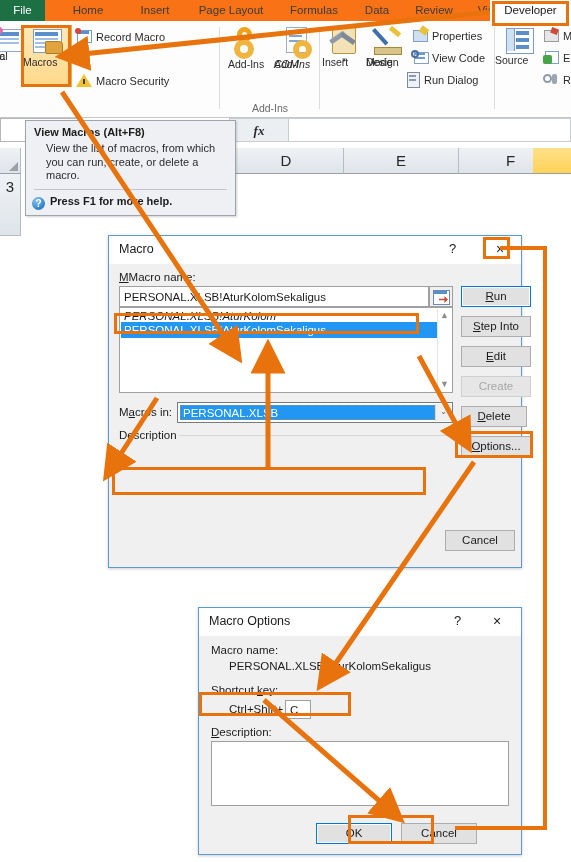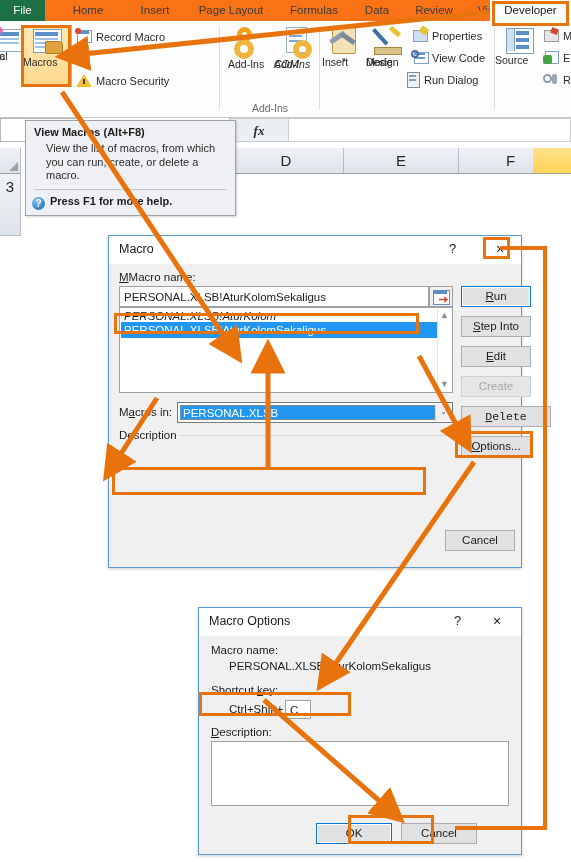--- a/index.html
+++ b/index.html
@@ -300,21 +300,21 @@
   </div>
 
   <div class="lbl" style="left:10px;top:193px;">Description</div>
   <div class="fieldset-line" style="left:70px;top:199px;width:274px;"></div>
   <div class="descpane" style="left:10px;top:206px;width:334px;height:80px;"></div>
 
   <div class="btn def" style="left:352px;top:50px;width:70px;height:21px;line-height:19px;"><span class="u">R</span><span>un</span></div>
   <div class="btn" style="left:352px;top:80px;width:70px;height:21px;line-height:19px;"><span class="u">S</span>tep Into</div>
   <div class="btn" style="left:352px;top:110px;width:70px;height:21px;line-height:19px;"><span class="u">E</span>dit</div>
   <div class="btn dis" style="left:352px;top:140px;width:70px;height:21px;line-height:19px;">Create</div>
-  <div class="btn" style="left:352px;top:170px;width:90px;height:21px;line-height:19px;font-family:Liberation Mono, monospace;"><span class="u">D</span>elete</div>
+  <div class="btn" style="left:352px;top:170px;width:66px;height:21px;line-height:19px;"><span class="u">D</span>elete</div>
   <div class="btn" style="left:352px;top:200px;width:70px;height:21px;line-height:19px;"><span class="u">O</span>ptions...</div>
   <div class="btn" style="left:336px;top:294px;width:70px;height:21px;line-height:19px;">Cancel</div>
 </div>
 
 <div class="dlg" id="mo-dlg" style="left:198px;top:607px;width:324px;height:248px;">
   <div class="dlg-cap">
     <div class="dlg-title">Macro Options</div>
     <div class="cap-q" style="left:255px;">?</div>
     <div class="cap-x" style="left:285px;">×</div>
   </div>

